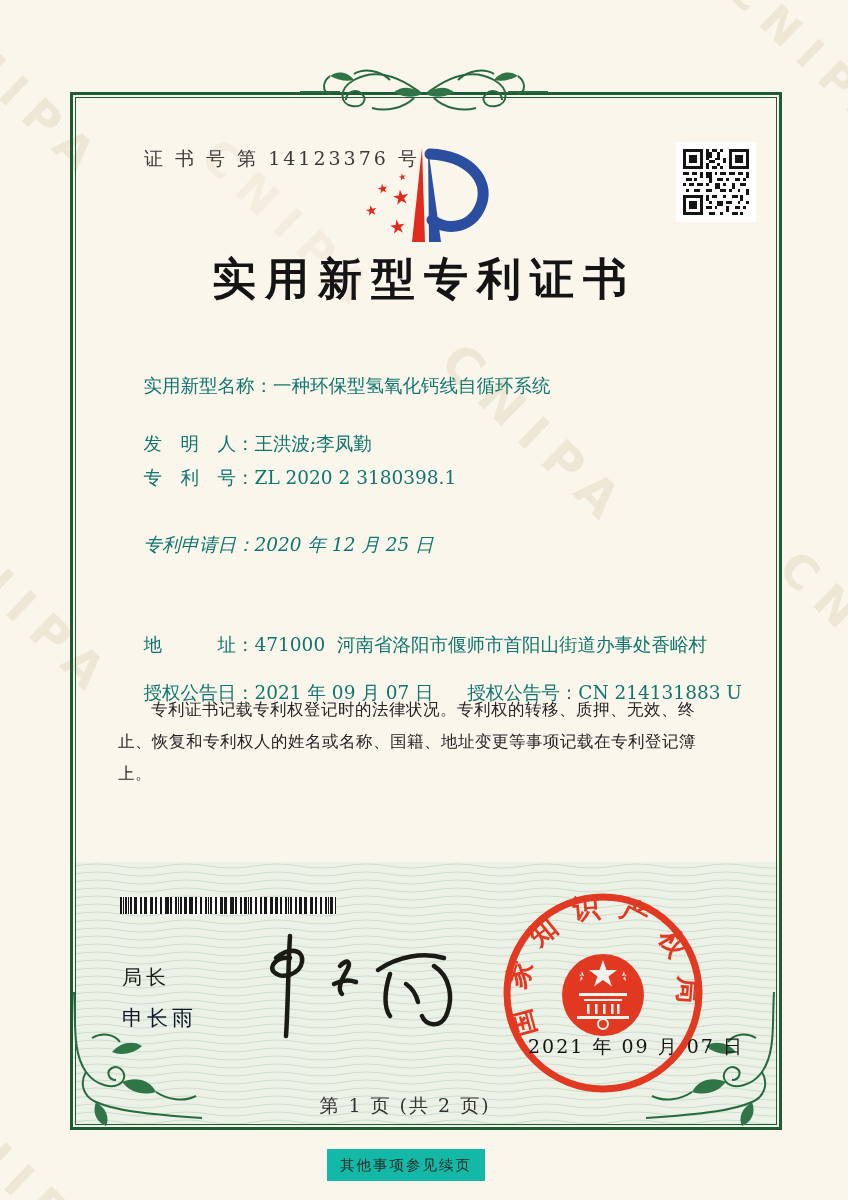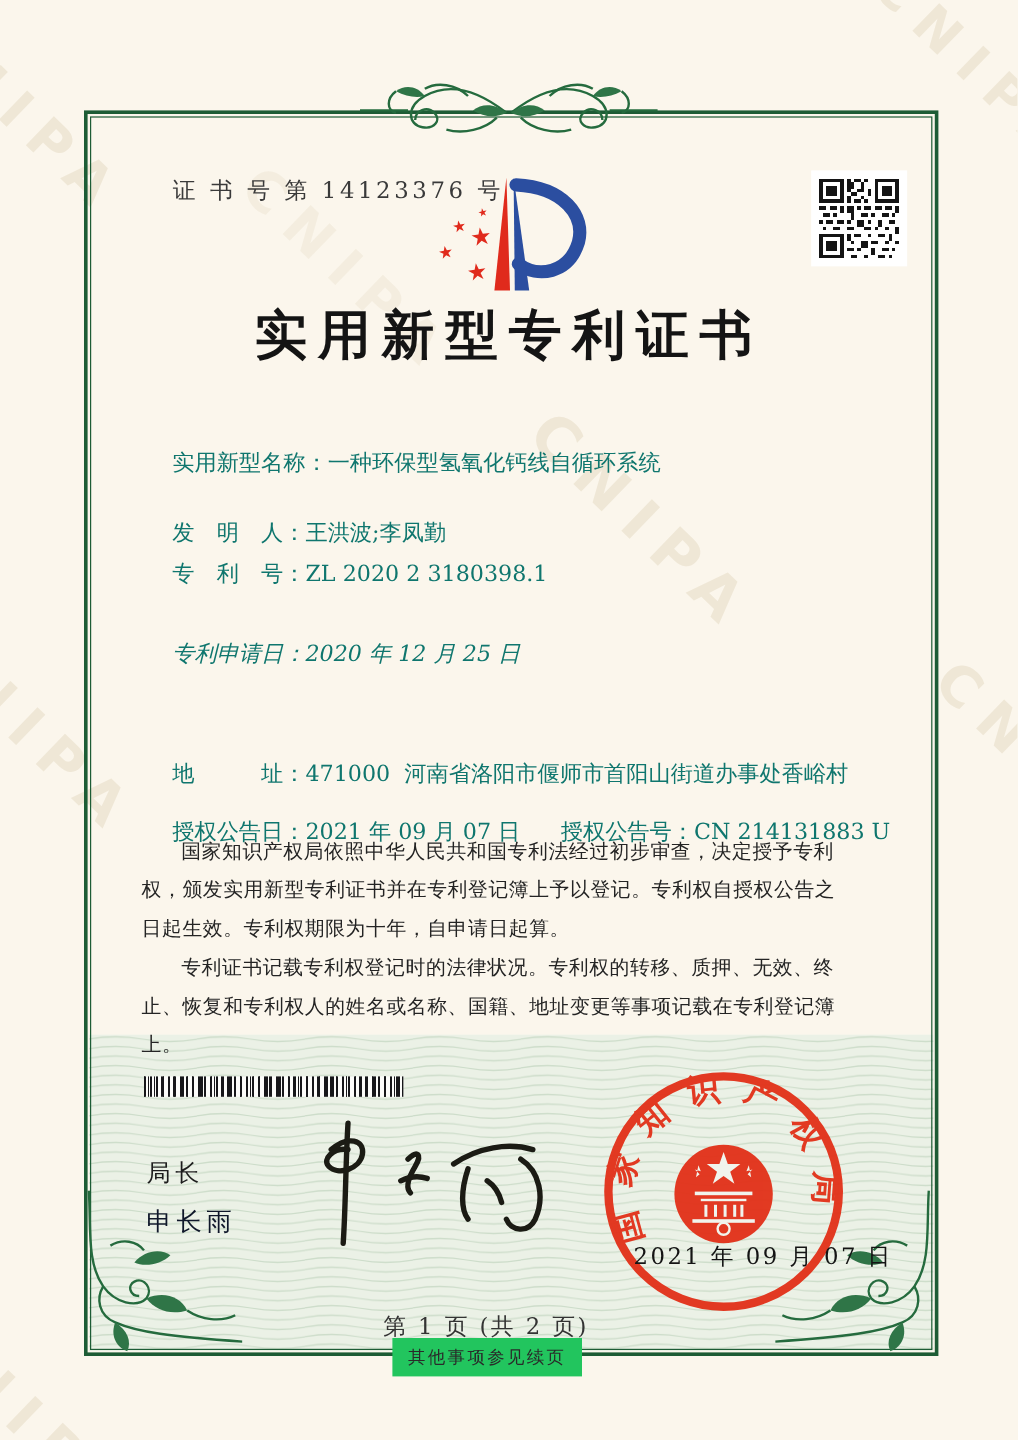--- a/index.html
+++ b/index.html
@@ -43,21 +43,21 @@
   .director-name{position:absolute;left:122px;top:1004px;font-size:21px;letter-spacing:4px;
      font-family:"DejaVu Sans","Liberation Sans",sans-serif;color:#0f172a;}
   .signature{position:absolute;left:238px;top:928px;}
   
   .seal{position:absolute;left:498px;top:888px;}
   .seal-date{position:absolute;left:528px;top:1034px;font-size:19px;letter-spacing:2px;
              color:#141414;z-index:5;}
   
   .page-num{position:absolute;left:0;top:1093px;width:810px;text-align:center;
             font-size:19px;color:#333;letter-spacing:2px;}
-  .cont-box{position:absolute;left:327px;top:1115px;width:158px;height:32px;background:#22c55e;
+  .cont-box{position:absolute;left:327px;top:1149px;width:158px;height:32px;background:#14b8a6;
             display:flex;align-items:center;justify-content:center;font-size:14.5px;
             letter-spacing:2px;color:#2a2a2a;}
   .orn{position:absolute;pointer-events:none;}
 </style>
 </head>
 <body>
 
 <div class="page">
 
   <div class="wm" style="left:-46px;top:-4px;font-size:46px;">CNIPA</div>
@@ -188,21 +188,20 @@
     <span class="lab">地　　　址：</span><span>471000  河南省洛阳市偃师市首阳山街道办事处香峪村</span>
   </div>
   <div class="frow" style="top:659px;width:600px;">
     <span>授权公告日：</span><span>2021 年 09 月 07 日</span>
     <span class="grant2" style="left:312px;">
       <span>授权公告号：</span><span>CN 214131883 U</span>
     </span>
   </div>
 
   <div class="paras">
-    <p>国家知识产权局依照中华人民共和国专利法经过初步审查，决定授予专利权，颁发实用新型专利证书并在专利登记簿上予以登记。专利权自授权公告之日起生效。专利权期限为十年，自申请日起算。</p>
     <p>专利证书记载专利权登记时的法律状况。专利权的转移、质押、无效、终止、恢复和专利权人的姓名或名称、国籍、地址变更等事项记载在专利登记簿上。</p>
   </div>
 
   <div class="barcode"></div>
 
   <div class="director-label">局长</div>
   <div class="director-name">申长雨</div>
 
   <svg class="signature" width="230" height="115" viewBox="0 0 230 115">
     <g fill="none" stroke="#1b1b14" stroke-width="4.5" stroke-linecap="round" stroke-linejoin="round">

